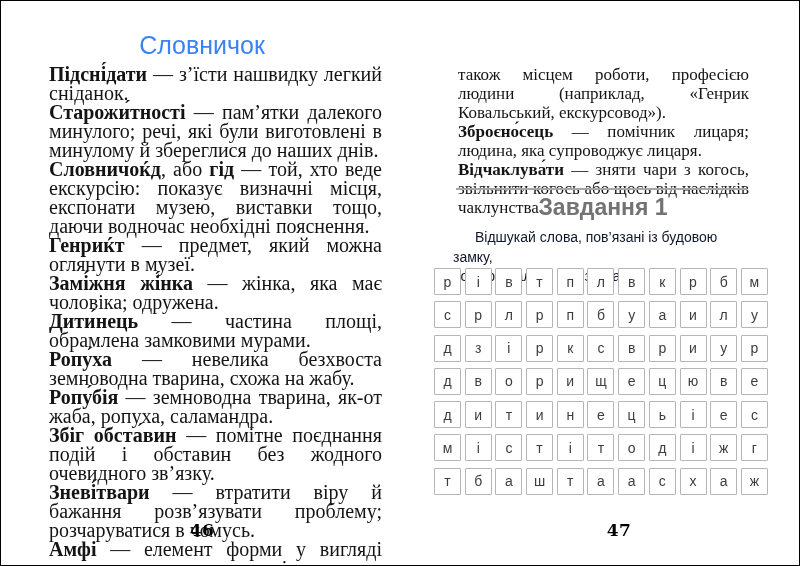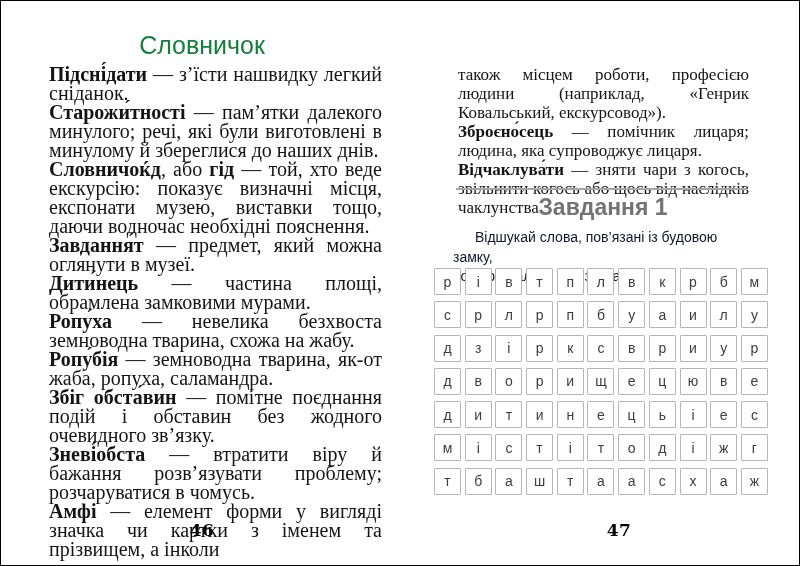--- a/index.html
+++ b/index.html
@@ -5,21 +5,21 @@
   html,body { margin:0; padding:0; background:#fff; }
   .sheet {
     position:relative; width:800px; height:566px; box-sizing:border-box;
     background:#ffffff; border:1px solid #000;
     font-family:"Liberation Serif","DejaVu Serif",serif; color:#141414;
     overflow:hidden;
   }
   .page-title {
     position:absolute; top:30px; left:201px; transform:translateX(-50%);
     font-family:"Liberation Sans","DejaVu Sans",sans-serif;
-    font-size:25px; font-weight:400; color:#15803d; white-space:nowrap;
+    font-size:25px; font-weight:400; color:#3b82f6; white-space:nowrap;
   }
   .glossary {
     position:absolute; top:64px; text-align:justify;
   }
   .glossary.left  { left:48px;  width:333px; font-size:20px;   line-height:19px; }
   .glossary.right { left:457px; width:291px; font-size:17px; line-height:19px; }
   .glossary p { margin:0; }
   .glossary b { font-weight:bold; }
   .separator {
     position:absolute; left:455px; top:187px; width:291px; height:2px;
@@ -60,26 +60,27 @@
 <body>
 
 <div class="sheet">
 
   <div class="page-title">Словничок</div>
 
   <div class="glossary left">
       <p><b>Підсні́дати</b> — з’їсти нашвидку легкий сніданок.</p>
       <p><b>Старожи́тності</b> — пам’ятки далекого минулого; речі, які були виготовлені в минулому й зберег­лися до наших днів.</p>
       <p><b>Словничоќд</b>, або <b>гід</b> — той, хто веде екскурсію: показує визначні місця, експонати музею, вистав­ки тощо, даючи водночас необхідні пояснення.</p>
-      <p><b>Завдання́т</b> — предмет, який можна оглянути в музеї.</p>
+      <p><b>Генриќт</b> — предмет, який можна оглянути в музеї.</p>
+      <p><b>Замі́жня жі́нка</b> — жінка, яка має чоловіка; одру­жена.</p>
       <p><b>Дити́нець</b> — частина площі, обрамлена замко­вими мурами.</p>
       <p><b>Ропу́ха</b> — невелика безхвоста земноводна твари­на, схожа на жабу.</p>
       <p><b>Ропу́бія</b> — земноводна тварина, як-от жаба, ро­пуха, саламандра.</p>
       <p><b>Збіг обста́вин</b> — помітне поєднання подій і об­ставин без жодного очевидного зв’язку.</p>
-      <p><b>Зневі́обста</b> — втратити віру й бажання розв’я­зувати проблему; розчаруватися в чомусь.</p>
+      <p><b>Зневі́твари</b> — втратити віру й бажання розв’я­зувати проблему; розчаруватися в чомусь.</p>
       <p><b>Амфі</b> — елемент форми у вигляді значка чи картки з іменем та прізвищем, а інколи</p>
     </div>
 
   <div class="glossary right">
     <p>також місцем роботи, професією людини (напри­клад, «Генрик Ковальський, екскурсовод»).</p>
   <p><b>Зброєно́сець</b> — помічник лицаря; людина, яка супроводжує лицаря.</p>
       <p><b>Відчаклува́ти</b> — зняти чари з когось, звільнити когось або щось від наслідків чаклунства.</p>
     </div>
 
   <div class="separator"></div>

